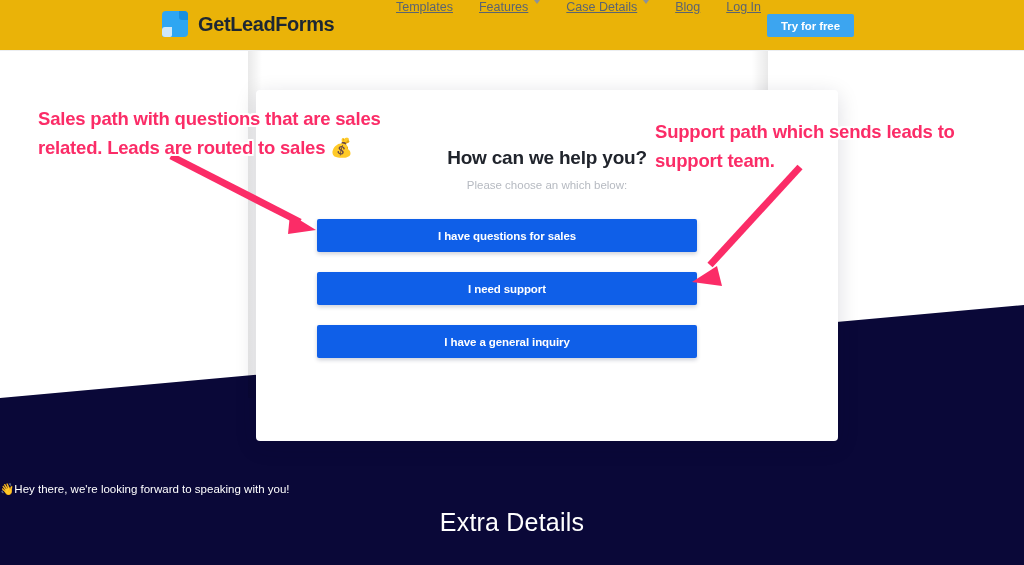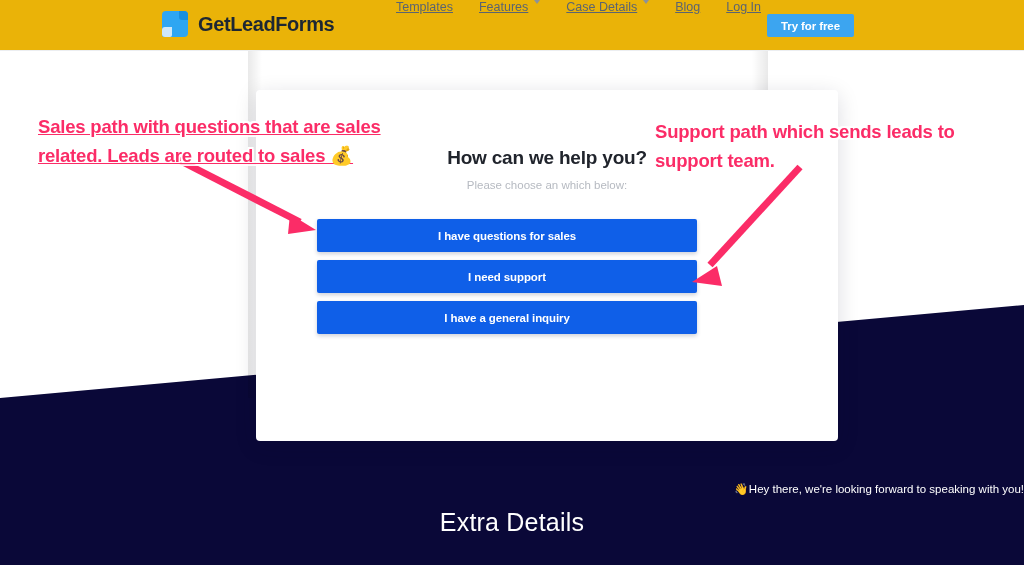--- a/index.html
+++ b/index.html
@@ -82,53 +82,53 @@
   #form-heading {
     position:absolute; left:0; right:0; top:57px; text-align:center;
     font-size:19px; font-weight:bold; color:#20242c; letter-spacing:-0.2px;
   }
   #form-sub {
     position:absolute; left:0; right:0; top:89px; text-align:center;
     font-size:11.5px; color:#b6bac1;
   }
   #option-list {
     position:absolute; left:61px; top:129px; width:380px;
-    display:flex; flex-direction:column; gap:8px;
+    display:flex; flex-direction:column; gap:20px;
   }
   .option-btn {
     width:380px; height:33px; background:#0F5FE8; color:#ffffff;
     border:none; border-radius:2px;
     font-family:"Liberation Sans", sans-serif; font-size:11.5px; font-weight:bold;
     display:flex; align-items:center; justify-content:center;
     box-shadow:0 2px 4px rgba(10,20,60,0.20);
     letter-spacing:-0.1px;
   }
 
   
   #footer-note {
-    position:absolute; left:0; right:0; top:482px; text-align:right; z-index:30;
-    font-size:11.5px; color:#ffffff;margin-left:7px;
+    position:absolute; left:0; right:0; top:482px; text-align:left; z-index:30;
+    font-size:11.5px; color:#ffffff;
   }
   #footer-title {
     position:absolute; left:0; right:0; top:508px; text-align:center; z-index:30;
     font-size:25px; color:#ffffff; letter-spacing:0.2px;
   }
 
   
   .annot {
     position:absolute; z-index:60;
     font-size:18.5px; font-weight:bold; line-height:1.55;
     color:#FB2C67; letter-spacing:-0.2px;
     text-shadow:
       -1.6px -1.6px 0 #fff,  1.6px -1.6px 0 #fff,
       -1.6px  1.6px 0 #fff,  1.6px  1.6px 0 #fff,
       -1.6px 0 0 #fff, 1.6px 0 0 #fff, 0 -1.6px 0 #fff, 0 1.6px 0 #fff;
     white-space:pre-line;
   }
-  #annot-sales   { left:38px;  top:113px; width:372px;text-decoration:underline; }
+  #annot-sales   { left:38px;  top:105px; width:372px; }
   #annot-support { left:655px; top:118px; width:352px; }
 
   #arrows { position:absolute; inset:0; z-index:55; pointer-events:none; }
 </style>
 </head>
 <body>
 
 <div id="stage">
 
   <div id="navy"></div>

